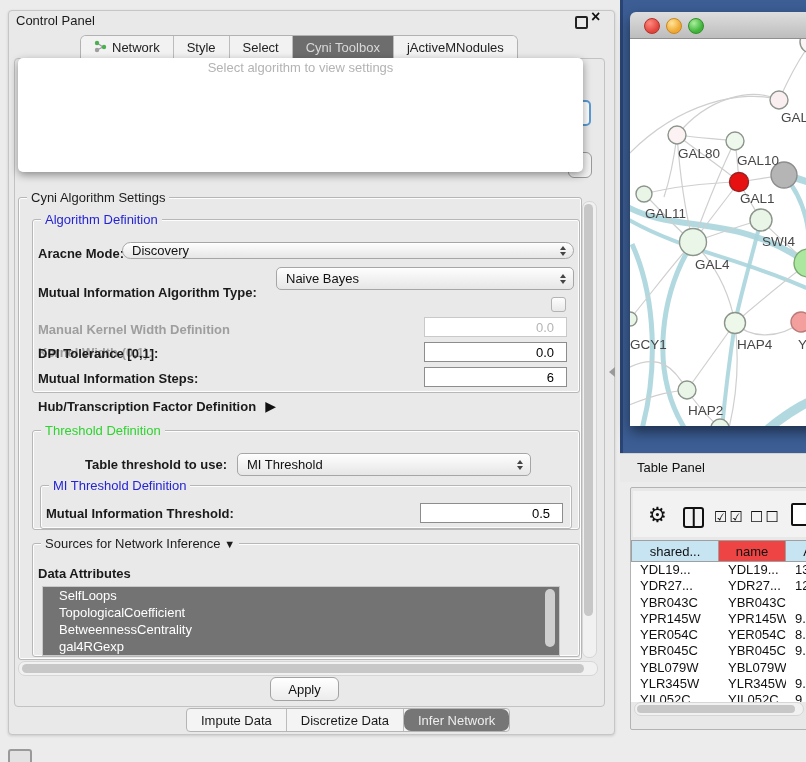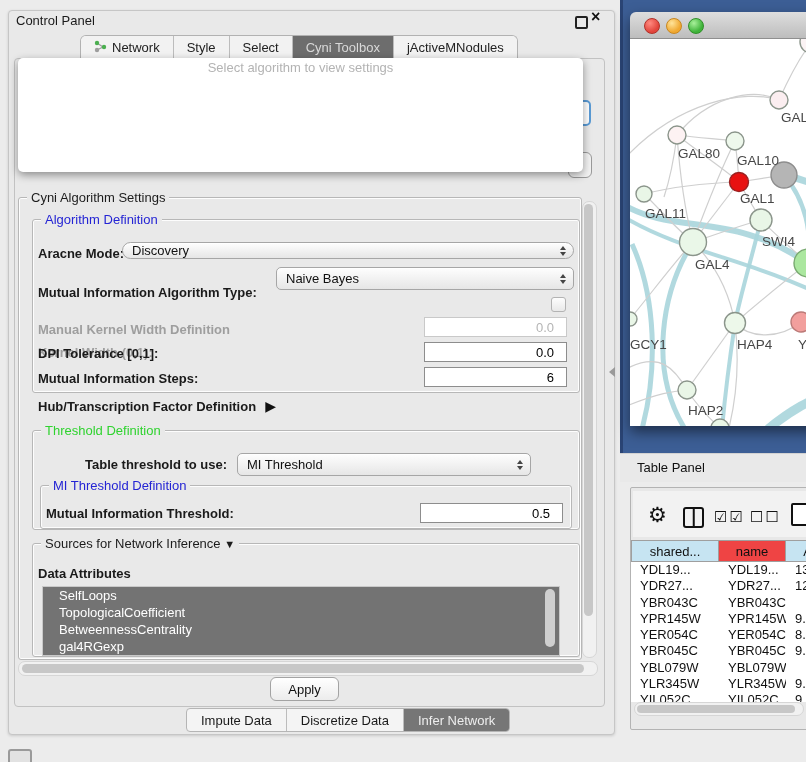--- a/index.html
+++ b/index.html
@@ -45,21 +45,21 @@
   .attr-list{background:#fff;border:1px solid #c9c9c9;overflow:hidden;}
   .attr-item{height:17px;line-height:17px;font-size:13px;color:#fff;background:#737373;padding-left:16px;}
   .list-thumb{background:#cfcfcf;border-radius:5px;}
   
   .sb-track{background:#f1f1f1;border:1px solid #d6d6d6;border-radius:7px;}
   .sb-thumb{position:absolute;background:#c7c7c7;border-radius:5px;}
   
   .apply-btn{display:flex;align-items:center;justify-content:center;background:linear-gradient(#ffffff,#ececec);border:1px solid #a3a3a3;border-radius:6px;font-size:13px;color:#111;}
   .b-tabs{left:150px;top:708px;display:flex;height:22px;border:1px solid #b5b5b5;border-radius:4px;overflow:hidden;background:#f4f4f4;margin-left:36px;}
   .b-tab{display:flex;align-items:center;padding:0 14px;font-size:13px;color:#1a1a1a;border-right:1px solid #bcbcbc;}
-  .b-tab:last-child{border-right:none;}
+  .b-tab:last-child{border-right:none;border-radius:7px;}
   .b-tab.active{background:#767676;color:#eee;}
   
   .blue-canvas{left:620px;top:0;width:186px;height:453px;background:#3c5e95;box-shadow:inset 3px 0 0 #2a4474;}
   .net-window{left:630px;top:12px;width:230px;height:414px;border-radius:6px 6px 0 0;box-shadow:0 6px 14px rgba(0,0,0,.5);}
   .net-titlebar{position:absolute;left:0;top:0;right:0;height:26px;background:linear-gradient(#dedede,#bdbdbd);border-bottom:1px solid #8f8f8f;border-radius:6px 6px 0 0;}
   .light{position:absolute;top:6px;width:14px;height:14px;border-radius:50%;}
   .light.red{left:14px;background:radial-gradient(circle at 35% 30%,#ff8a80,#e2453c 65%);border:1px solid #b03028;}
   .light.yellow{left:36px;background:radial-gradient(circle at 35% 30%,#ffe49a,#f0a830 65%);border:1px solid #c8871f;}
   .light.green{left:58px;background:radial-gradient(circle at 35% 30%,#a8f09a,#3fb33a 65%);border:1px solid #2f8f28;}
   .net-canvas{position:absolute;left:0;top:27px;width:230px;height:387px;background:#fff;overflow:hidden;}

